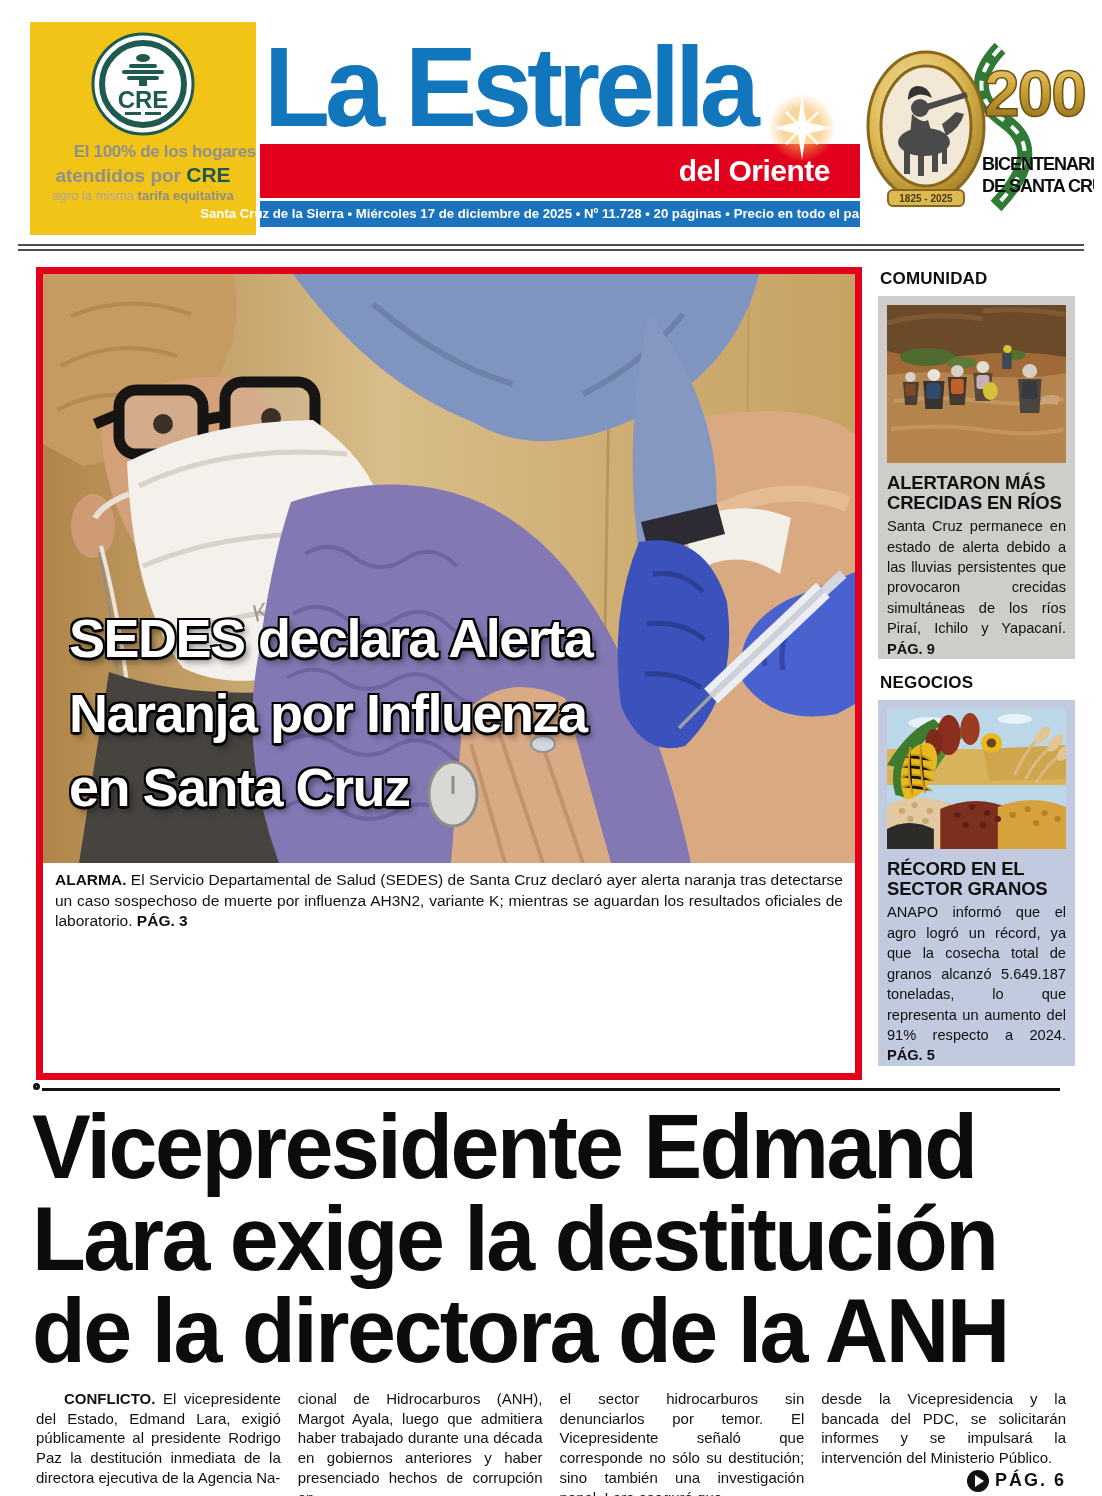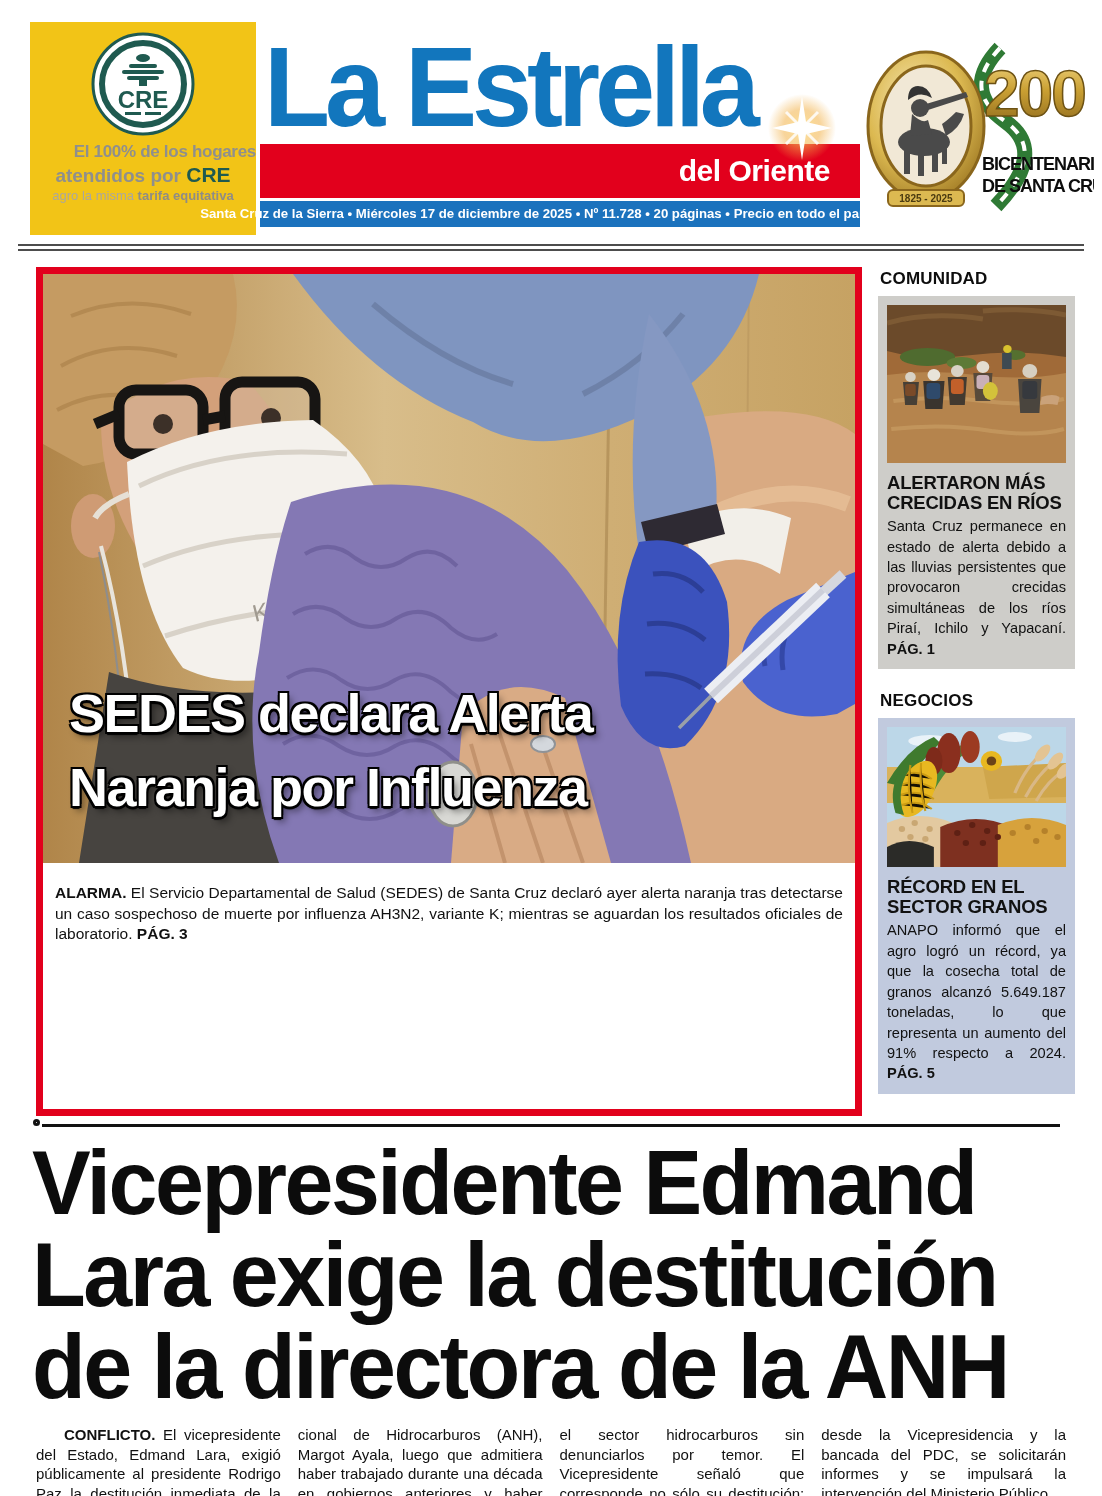--- a/index.html
+++ b/index.html
@@ -36,27 +36,27 @@
 
   
   .main-area { display:flex; margin:16px 27px 0 36px; gap:16px; }
 
   .lead-frame { width:826px; border:7px solid #e2001c; background:#fff; flex:none; }
   .lead-photo { position:relative; width:812px; height:589px; overflow:hidden; }
   .lead-photo svg.scene { display:block; width:812px; height:589px; }
   .lead-headline { position:absolute; left:26px; bottom:38px; }
   .lead-headline div { color:#fff; font-weight:bold; font-size:54px; line-height:1.38; letter-spacing:-1.5px; white-space:nowrap;
       text-shadow:-2px -2px 0 #000, 2px -2px 0 #000, -2px 2px 0 #000, 2px 2px 0 #000, 0 3px 1px #000, 4px 5px 7px rgba(0,0,0,.45); }
-  .lead-caption { padding:20px 12px 6px 12px; font-size:15.5px; line-height:1.33; color:#111; text-align:justify; }
+  .lead-caption { padding:7px 12px 6px 12px; font-size:15.5px; line-height:1.33; color:#111; text-align:justify; }
   .lead-caption b { font-weight:bold; }
 
   
   .sidebar { flex:1; min-width:0; }
   .section-label { font-size:17px; font-weight:bold; color:#0d0d0d; letter-spacing:0.2px; margin:2px 0 7px 2px; }
-  .side-box { padding:9px 9px 10px 9px; margin-bottom:22px; }
+  .side-box { padding:9px 9px 0 9px; margin-bottom:14px; }
   .side-box.gray { background:#cecdc9; }
   .side-box.blue { background:#c1cade; }
   .side-box svg { display:block; width:100%; }
   .side-headline { font-size:18.5px; font-weight:bold; color:#111; line-height:1.06; letter-spacing:-0.2px; margin:10px 0 4px 0; }
   .side-body { font-size:14.6px; line-height:1.4; color:#111; text-align:justify; }
   .side-body b { font-weight:bold; }
 
   
   .rule { position:relative; border-top:3px solid #111; margin:8px 42px 0 42px; }
   .rule .dot { position:absolute; width:7px; height:7px; border:3px solid #111; border-radius:50%; background:#fff; top:-8px; }
@@ -244,20 +244,21 @@
           <path d="M744 340 Q716 362 722 392 M764 330 Q734 356 740 396" stroke="#3448a8" stroke-width="5" fill="none"></path>
 
           <line x1="800" y1="300" x2="776" y2="322" stroke="#d5d7de" stroke-width="10"></line>
           <line x1="780" y1="316" x2="668" y2="422" stroke="#eceef3" stroke-width="20"></line>
           <line x1="780" y1="316" x2="668" y2="422" stroke="#b9bcc8" stroke-width="6" opacity="0.6"></line>
           <line x1="668" y1="422" x2="636" y2="454" stroke="#9aa0a8" stroke-width="3.5"></line>
         </svg>
         <div class="lead-headline">
           <div>SEDES declara Alerta</div>
           <div>Naranja por Influenza</div>
+          <div>en Santa Cruz</div>
         </div>
       </figure>
       <figcaption class="lead-caption"><b>ALARMA.</b><span> El Servicio Departamental de Salud (SEDES) de Santa Cruz declaró ayer alerta naranja tras detectarse un caso sospechoso de muerte por influenza AH3N2, variante K; mientras se aguardan los resultados oficiales de laboratorio. </span><b>PÁG. 3</b></figcaption>
     </section>
 
     <aside class="sidebar">
       <div class="section-label">COMUNIDAD</div>
       <div class="side-box gray">
         <svg viewBox="0 0 168 158" preserveAspectRatio="none" style="height:158px">
           <rect width="168" height="158" fill="#a06a38"></rect>
@@ -285,21 +286,21 @@
             <path d="M145 92 Q156 88 162 92 L160 100 Q150 98 144 100 Z" fill="#caa27a"></path>
             <circle cx="113" cy="44" r="4" fill="#d9c22e"></circle>
               <rect x="108" y="48" width="9" height="16" fill="#3e4a52"></rect>
             <ellipse cx="97" cy="86" rx="7" ry="9" fill="#d3c23a"></ellipse>
             <circle cx="22" cy="72" r="5" fill="#d8d2c6"></circle>
               <path d="M15 77 L30 77 L28 100 L17 100 Z" fill="#463f36"></path>
               <rect x="17" y="79" width="10" height="12" rx="2" fill="#7a4a28"></rect>
           </g>
         </svg>
         <h3 class="side-headline">ALERTARON MÁS CRECIDAS EN RÍOS</h3>
-        <p class="side-body"><span>Santa Cruz permanece en estado de alerta debido a las lluvias persistentes que provocaron crecidas simultáneas de los ríos Piraí, Ichilo y Yapacaní. </span><b>PÁG. 1</b></p>
+        <p class="side-body"><span>Santa Cruz permanece en estado de alerta debido a las lluvias persistentes que provocaron crecidas simultáneas de los ríos Piraí, Ichilo y Yapacaní. </span><b>PÁG. 9</b></p>
       </div>
 
       <div class="section-label">NEGOCIOS</div>
       <div class="side-box blue">
         <svg viewBox="0 0 168 140" preserveAspectRatio="none" style="height:140px">
           <rect width="168" height="140" fill="#bcd7e8"></rect>
           <ellipse cx="40" cy="14" rx="20" ry="6" fill="#e9f2f8"></ellipse>
           <ellipse cx="120" cy="10" rx="16" ry="5" fill="#e9f2f8"></ellipse>
           <path d="M0 40 L168 40 L168 76 L0 76 Z" fill="#d9b25c"></path>
           <path d="M90 40 L168 36 L168 70 L96 72 Z" fill="#cfa64c"></path>

